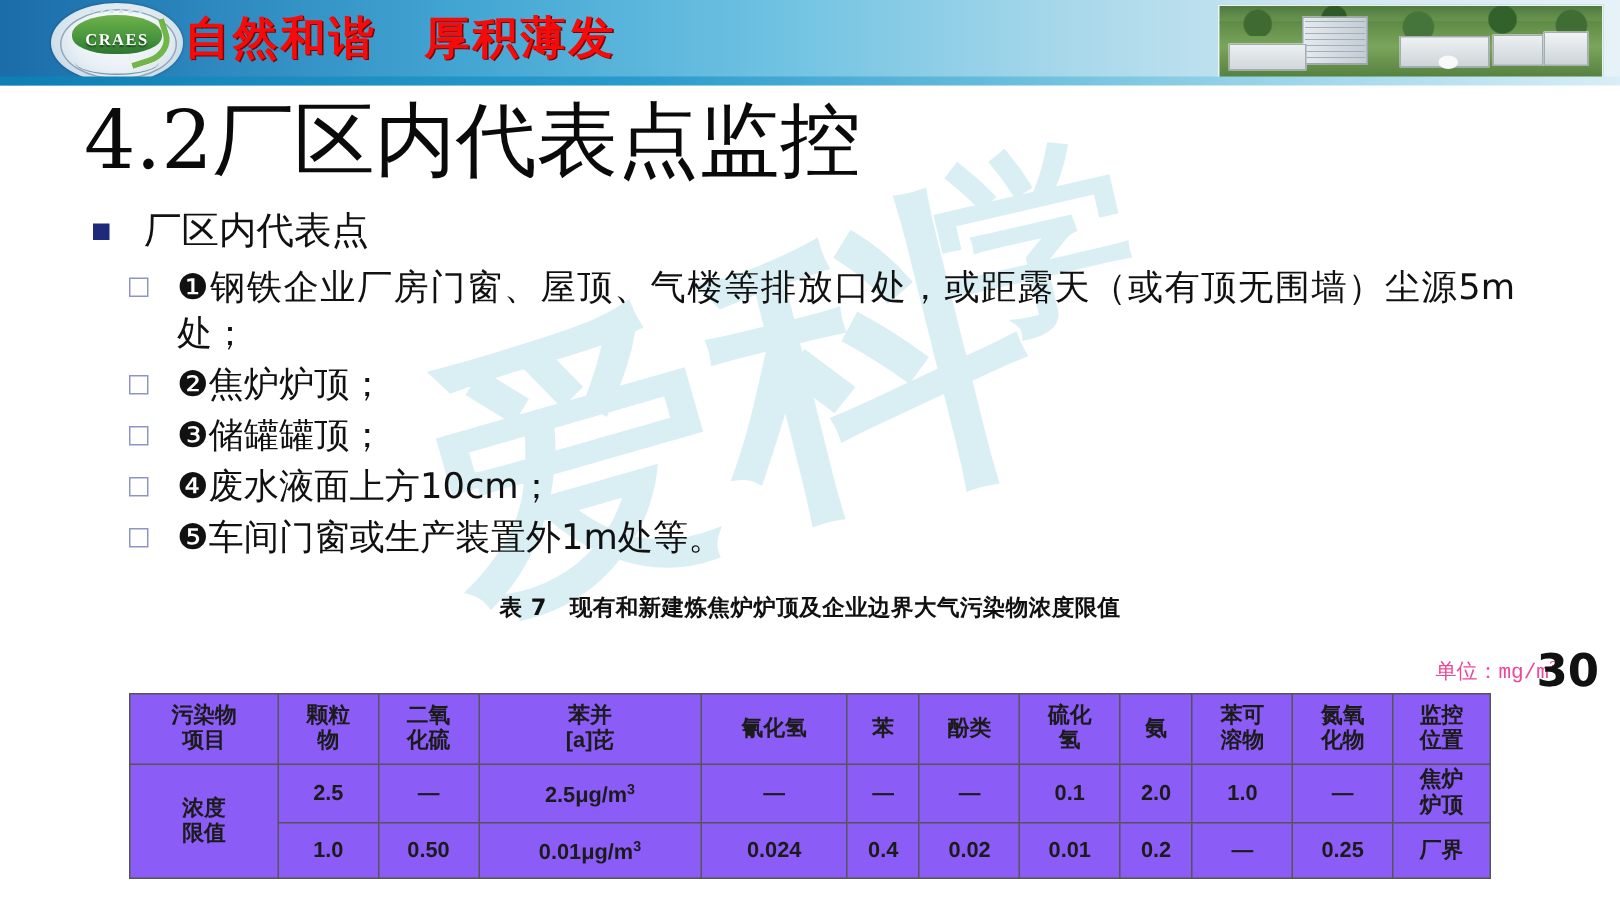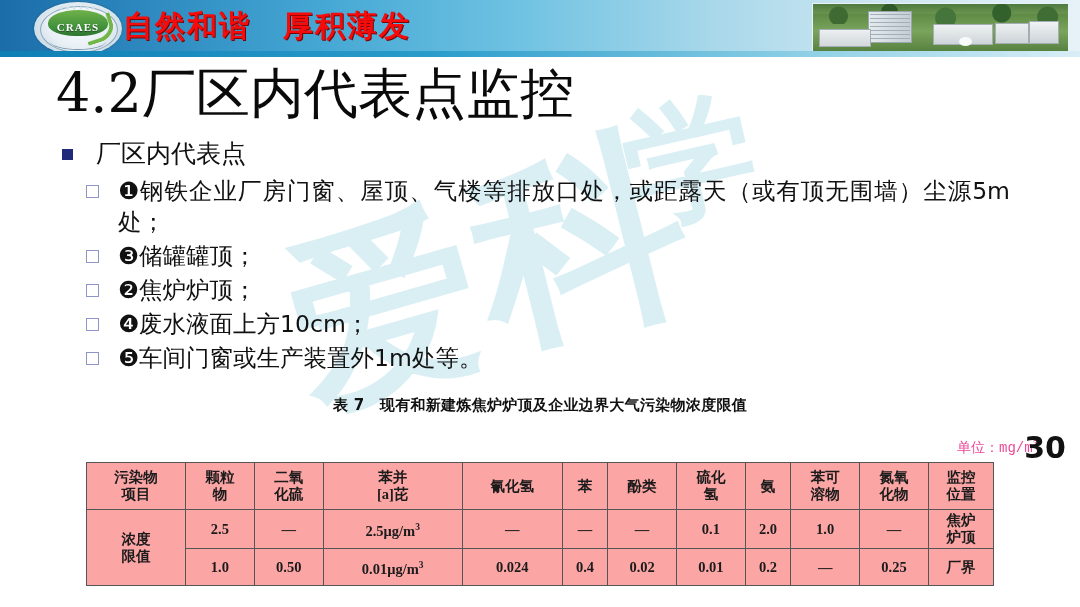--- a/index.html
+++ b/index.html
@@ -239,23 +239,23 @@
     font-size: 14px;
     color: #ec4899;
   }
   #table-unit sup { font-size: 9px; }
 
   table#limits {
     position: absolute;
     left: 86px; top: 66px;
     width: 908px;
     border-collapse: collapse;
-    font-family: Liberation Serif, serif;
+    font-family: Liberation Sans, sans-serif;
     color: #1b1b1b;
-    background: #fca5a5;
+    background: #8b5cf6;
   }
   table#limits th, table#limits td {
     border: 1px solid #555;
     text-align: center;
     vertical-align: middle;
     padding: 2px 1px;
     font-weight: bold;
   }
   table#limits thead th {
     height: 42px;
@@ -327,25 +327,25 @@
       <span class="sq"></span>
       <span>厂区内代表点</span>
     </div>
     <ul class="lvl2-list">
       <li class="lvl2">
         <span class="hollow"></span>
         <span>❶钢铁企业厂房门窗、屋顶、气楼等排放口处，或距露天（或有顶无围墙）尘源5m处；</span>
       </li>
       <li class="lvl2">
         <span class="hollow"></span>
-        <span>❸储罐罐顶；</span>
+        <span>❷焦炉炉顶；</span>
       </li>
       <li class="lvl2">
         <span class="hollow"></span>
-        <span>❷焦炉炉顶；</span>
+        <span>❸储罐罐顶；</span>
       </li>
       <li class="lvl2">
         <span class="hollow"></span>
         <span>❹废水液面上方10cm；</span>
       </li>
       <li class="lvl2">
         <span class="hollow"></span>
         <span>❺车间门窗或生产装置外1m处等。</span>
       </li>
     </ul>

